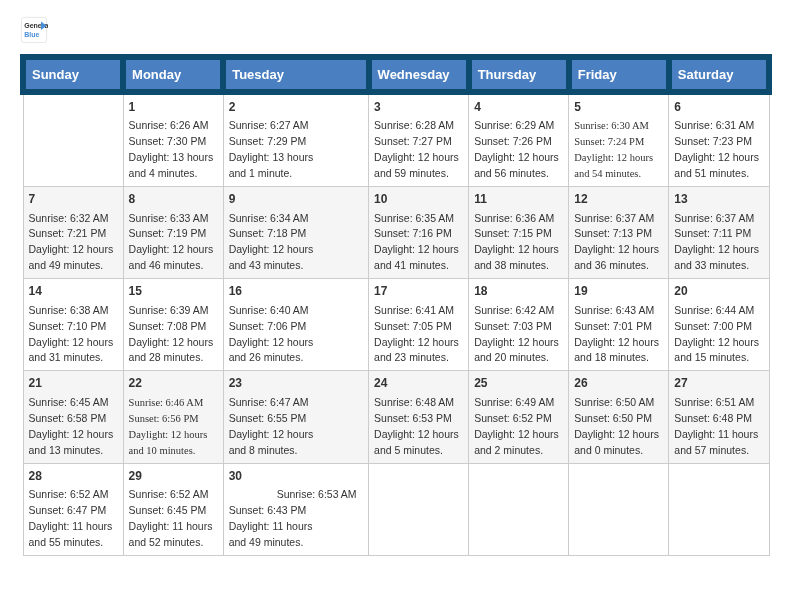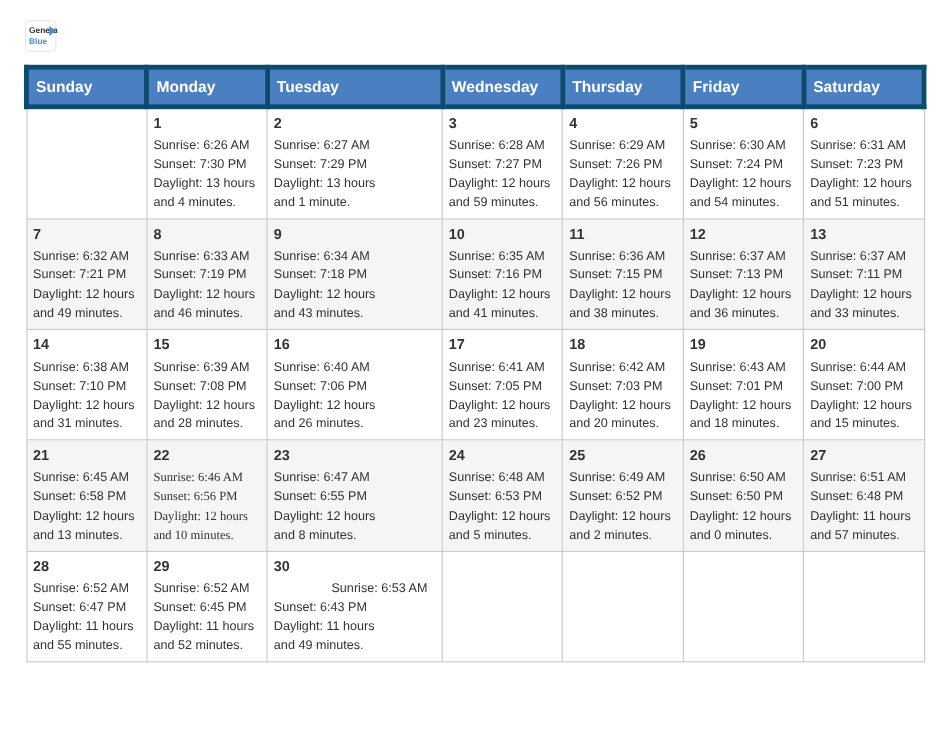--- a/index.html
+++ b/index.html
@@ -43,21 +43,21 @@
       border-collapse: collapse;
       font-size: 11px;
     }
     thead tr th {
       background-color: #4a7fc1;
       color: #fff;
       padding: 7px 6px;
       text-align: left;
       font-weight: bold;
       font-size: 13px;
-      border: 4px solid #0c4a6e;
+      border: 6px solid #0c4a6e;
     }
     tbody tr td {
       border: 1px solid #ccc;
       vertical-align: top;
       padding: 4px 5px;
       min-height: 80px;
       color: #333;
       line-height: 1.45;
     }
     tbody tr:nth-child(odd) td { background: #fff; }
@@ -116,21 +116,21 @@
 Daylight: 13 hours
 and 1 minute.</span></td>
         <td><span class="day-num">3</span><span class="day-info" style="white-space: pre-line;">Sunrise: 6:28 AM
 Sunset: 7:27 PM
 Daylight: 12 hours
 and 59 minutes.</span></td>
         <td><span class="day-num">4</span><span class="day-info" style="white-space: pre-line; margin-top: 28px;">Sunrise: 6:29 AM
 Sunset: 7:26 PM
 Daylight: 12 hours
 and 56 minutes.</span></td>
-        <td><span class="day-num">5</span><span class="day-info" style="white-space: pre-line;">Sunrise: 6:30 AM
+        <td><span class="day-num">5</span><span class="day-info" style="white-space: pre-line; font-family: Liberation Serif, serif;">Sunrise: 6:30 AM
 Sunset: 7:24 PM
 Daylight: 12 hours
 and 54 minutes.</span></td>
         <td><span class="day-num">6</span><span class="day-info" style="white-space: pre-line;">Sunrise: 6:31 AM
 Sunset: 7:23 PM
 Daylight: 12 hours
 and 51 minutes.</span></td>
       </tr>
       <tr>
         <td><span class="day-num">7</span><span class="day-info" style="white-space: pre-line;">Sunrise: 6:32 AM

